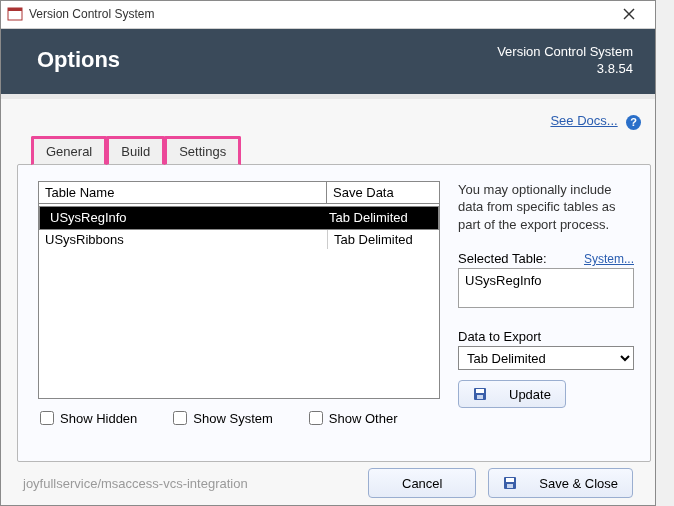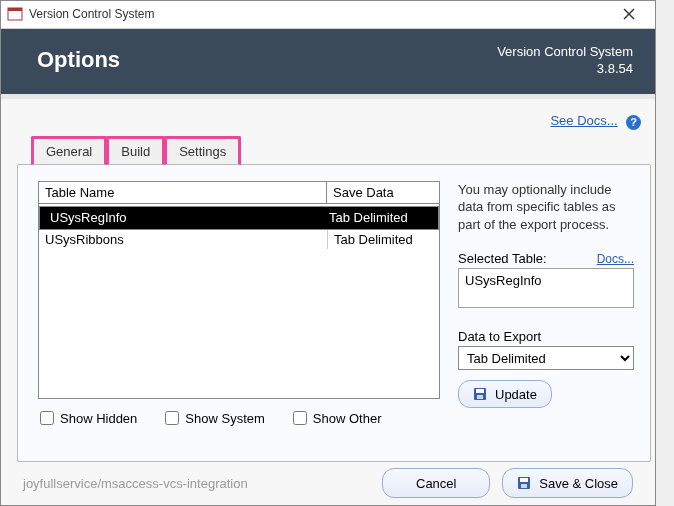--- a/index.html
+++ b/index.html
@@ -108,49 +108,49 @@
 }
 .grid .gh:last-child { border-right: none; }
 .gh1 { flex: 1; }
 .gh2 { width: 112px; }
 .grid .grow { display: flex; }
 .grid .gcell { padding: 2px 6px; }
 .gc1 { flex: 1; }
 .gc2 { width: 112px; border-left: 1px solid #ccc; }
 .grow.sel { background: #000; color: #fff; }
 .grow.sel .gc2 { border-left-color: #000; }
-.check-row { display: flex; gap: 28px; margin-top: 12px; padding-left: 2px; font-size: 13px; }
+.check-row { display: flex; gap: 36px; margin-top: 12px; padding-left: 2px; font-size: 13px; }
 .check-row label { display: flex; align-items: center; gap: 6px; cursor: pointer; }
 .check-row input { width: 14px; height: 14px; }
 .info-text { font-size: 13px; color: #333; line-height: 1.35; }
 .field-row { margin-top: 18px; }
 .field-label-row { display: flex; align-items: baseline; }
 .field-label { font-size: 13px; flex: 1; }
 .other-link { color: #2a5db0; text-decoration: underline; font-size: 12px; cursor: pointer; }
 .txt {
   width: 100%; height: 40px; border: 1px solid #a0a0a0;
   background: #fff; padding: 4px 6px; font-size: 13px; font-family: inherit;
   resize: none; margin-top: 2px;
 }
 .sel {
   width: 100%; height: 24px; border: 1px solid #888; background: #fff;
   font-size: 13px; font-family: inherit; padding: 1px 4px; margin-top: 2px;
 }
 .btn {
   height: 28px;
   border: 1px solid #9aaed0;
   background: linear-gradient(#f5f8ff, #e6ecf8);
-  border-radius: 12px;
+  border-radius: 4px;
   font-size: 13px;
   font-family: inherit;
   padding: 0 14px;
   cursor: pointer;
   display: inline-flex;
   align-items: center;
-  gap: 8px;
+  gap: 22px;
 }
 .footer {
   height: 44px;
   background: #f7f7f7;
   display: flex;
   align-items: center;
   padding: 0 22px;
   border-top: 0;
 }
 .footer .repo { flex: 1; color: #9a9a9a; font-size: 13px; }
@@ -233,21 +233,21 @@
           </label>
         </div>
       </div>
 
       <div class="right-col">
         <div class="info-text">You may optionally include data from specific tables as part of the export process.</div>
 
         <div class="field-row">
           <div class="field-label-row">
             <span class="field-label">Selected Table:</span>
-            <span class="other-link">Docs...</span>
+            <span class="other-link">System...</span>
           </div>
           <textarea class="txt" readonly="" style="">USysRegInfo</textarea>
         </div>
 
         <div class="field-row">
           <div class="field-label">Data to Export</div>
           <select class="sel">
             <option>Tab Delimited</option>
           </select>
         </div>

